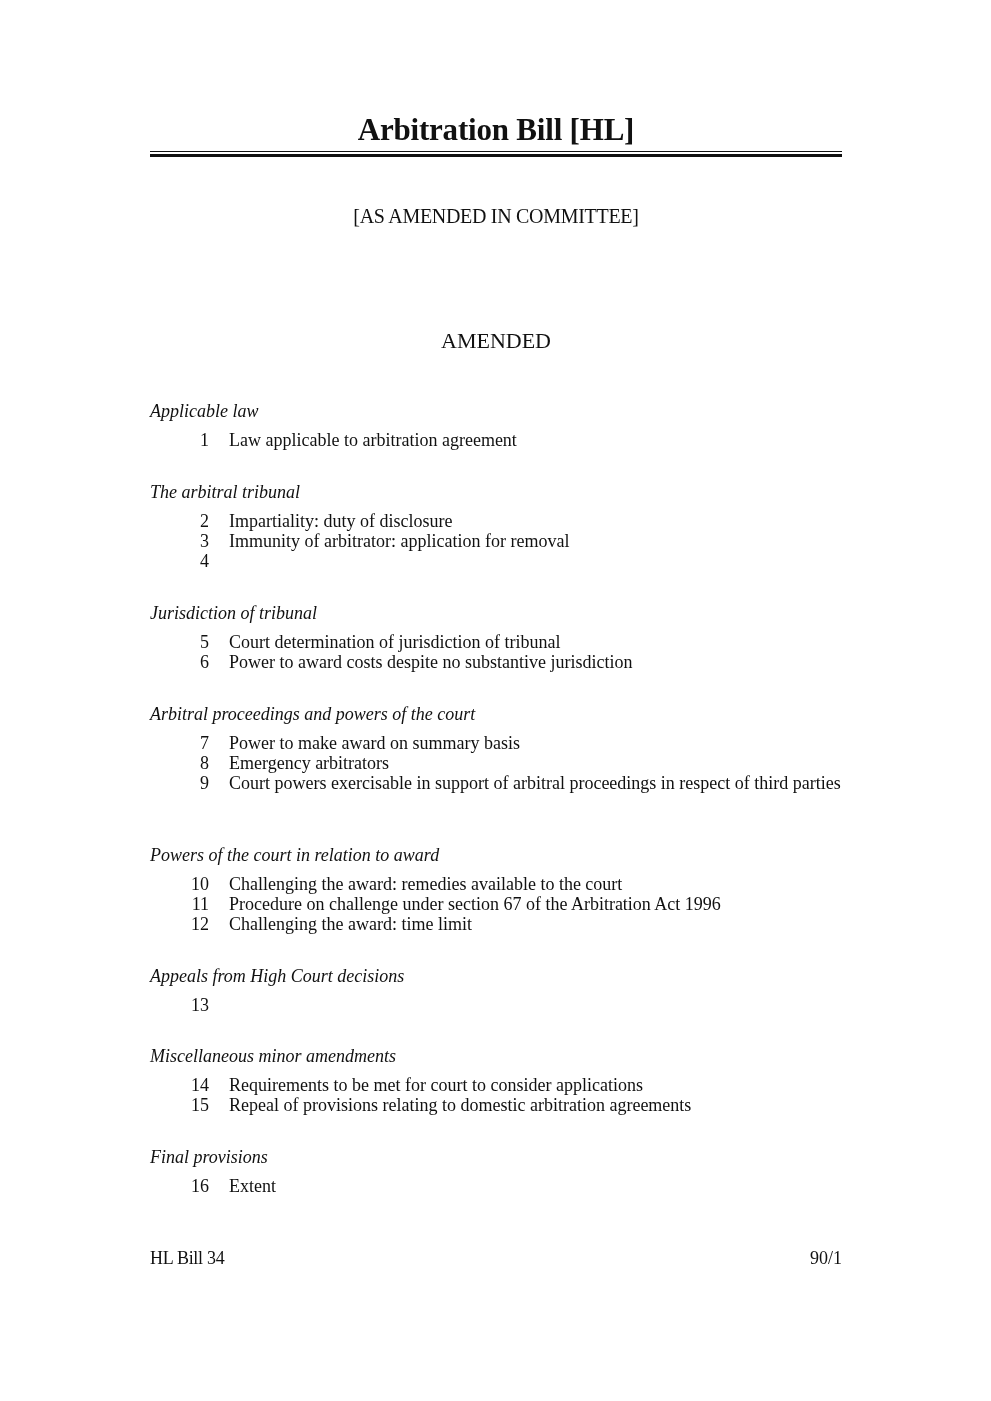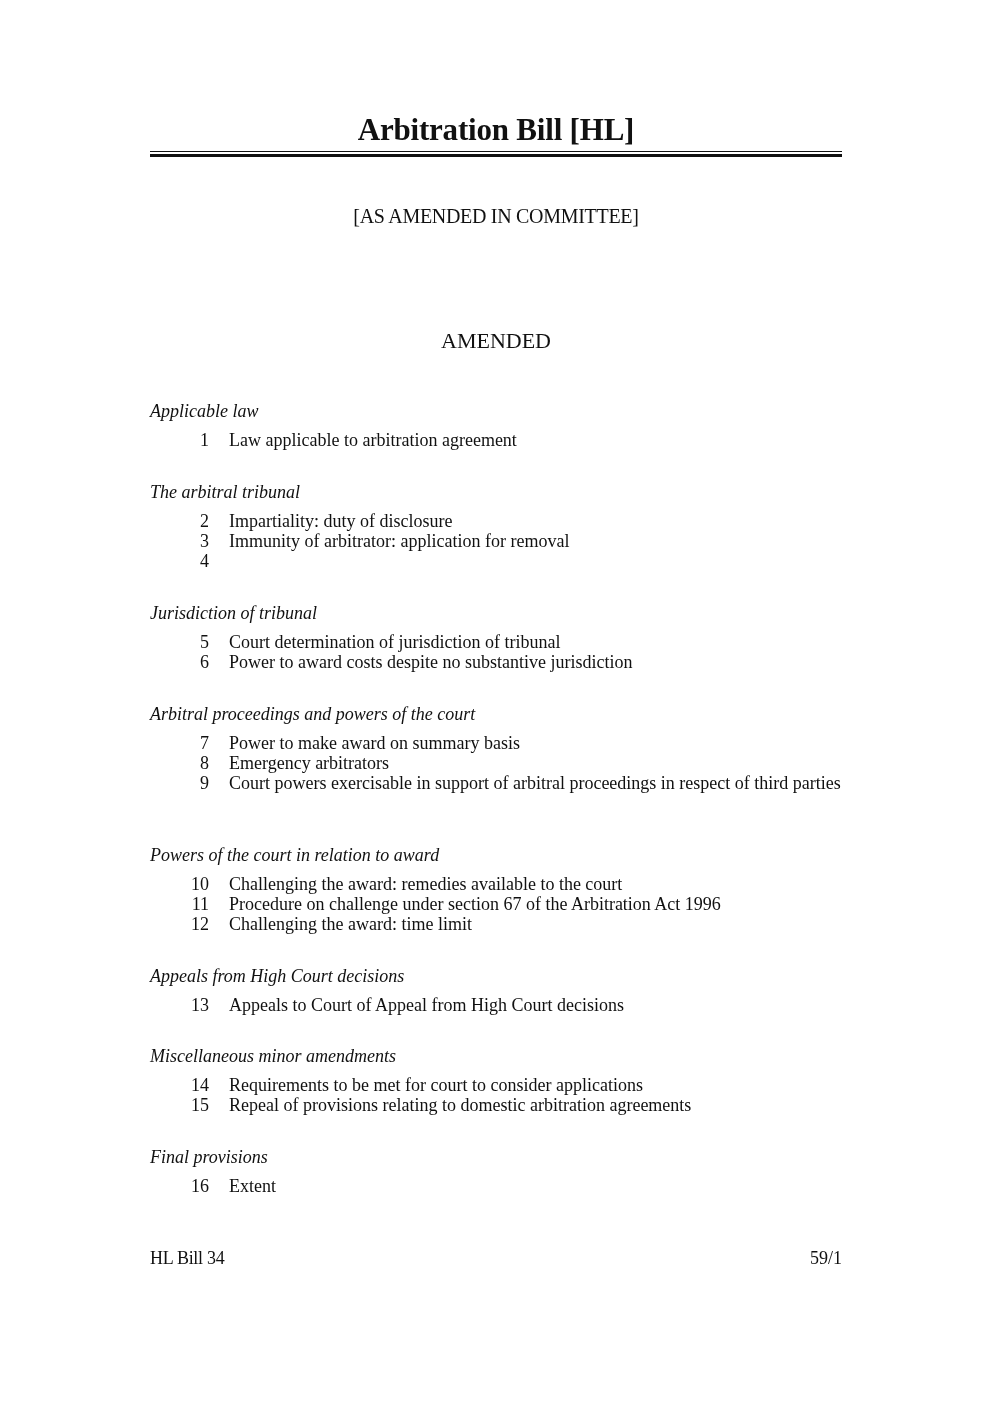--- a/index.html
+++ b/index.html
@@ -189,21 +189,20 @@
     <div class="item">
       <span class="num">12</span>
       <span class="label">Challenging the award: time limit</span>
     </div>
   </div>
 
   <div class="section" style="top:965px;">
     <div class="section-heading">Appeals from High Court decisions</div>
     <div class="item">
       <span class="num">13</span>
-      <span class="label">Appeals to Court of Appeal from High Court decisions</span>
     </div>
   </div>
 
   <div class="section" style="top:1045px;">
     <div class="section-heading">Miscellaneous minor amendments</div>
     <div class="item">
       <span class="num">14</span>
       <span class="label">Requirements to be met for court to consider applications</span>
     </div>
     <div class="item">
@@ -214,15 +213,15 @@
 
   <div class="section" style="top:1146px;">
     <div class="section-heading">Final provisions</div>
     <div class="item">
       <span class="num">16</span>
       <span class="label">Extent</span>
     </div>
   </div>
 
   <div class="footer-left">HL Bill 34</div>
-  <div class="footer-right">59/1</div>
+  <div class="footer-right">90/1</div>
 
 </div>
 
 </body></html>

